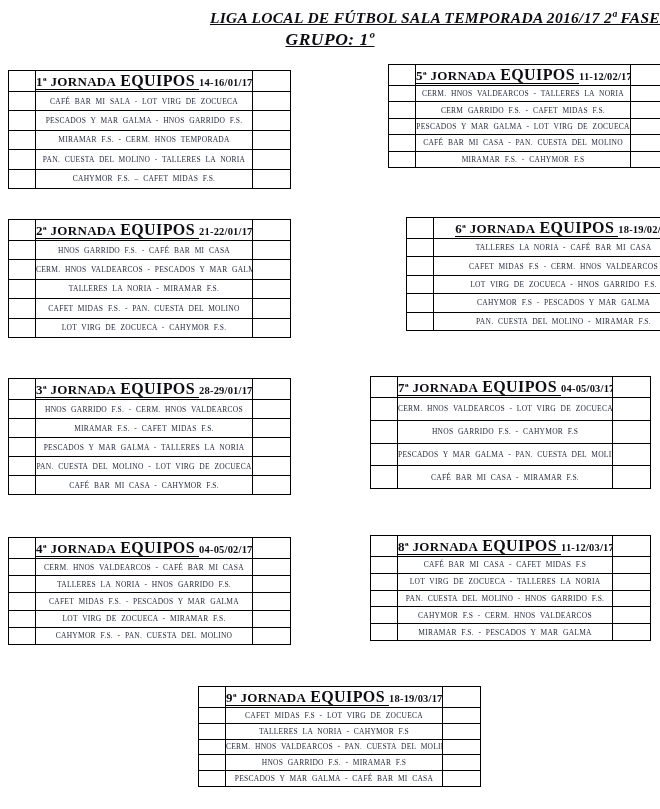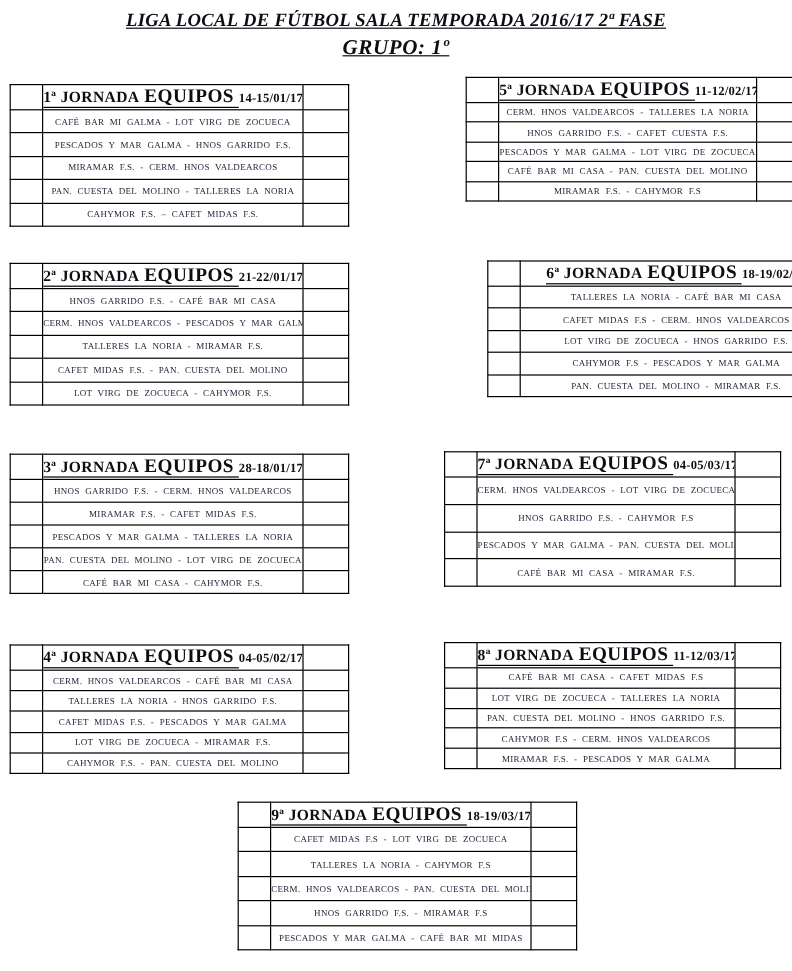--- a/index.html
+++ b/index.html
@@ -5,21 +5,21 @@
   html,body{margin:0;padding:0;}
   body{
     width:660px;height:809px;position:relative;
     background:#ffffff;overflow:hidden;
     font-family:"Liberation Serif","DejaVu Serif",serif;
   }
   
   .doc-title{position:absolute;top:8px;left:0;width:660px;text-align:center;color:#0d0d14;}
   .title-line1{
     font-size:15.5px;font-weight:bold;font-style:italic;
-    text-decoration:underline;letter-spacing:.3px;line-height:20px;
+    text-decoration:underline;letter-spacing:.3px;line-height:20px;text-align:right;
   }
   .title-line2{
     font-size:17.5px;font-weight:bold;font-style:italic;
     text-decoration:underline;letter-spacing:.5px;line-height:21px;margin-top:1px;
   }
   
   .jt{position:absolute;background:#fff;}
   .jt table{
     width:100%;height:100%;border-collapse:collapse;table-layout:fixed;
   }
@@ -39,56 +39,56 @@
   }
   
   #t1{left:8px;  top:70px; width:283px;height:119px;}
   #t2{left:8px;  top:219px;width:283px;height:119px;}
   #t3{left:8px;  top:378px;width:283px;height:117px;}
   #t4{left:8px;  top:537px;width:283px;height:108px;}
   #t5{left:388px;top:64px; width:281px;height:104px;}
   #t6{left:370px;top:217px;width:326px;height:114px;margin-left:36px;}
   #t7{left:370px;top:376px;width:281px;height:113px;}
   #t8{left:370px;top:535px;width:281px;height:106px;}
-  #t9{left:198px;top:668px;width:283px;height:124px;}
+  #t9{left:198px;top:686px;width:283px;height:101px;}
 </style>
 </head>
 <body>
 
 <div class="doc-title">
   <div class="title-line1">LIGA LOCAL DE FÚTBOL SALA TEMPORADA 2016/17 2ª FASE</div>
   <div class="title-line2">GRUPO: 1º</div>
 </div>
 
 <div id="t1" class="jt">
     <table>
   <colgroup>
         <col class="c-sc-l">
         <col>
         <col class="c-sc-r">
       </colgroup>
   <tbody>
         <tr class="hrow">
           <td class="sc"></td>
-          <td class="hd"><span class="u"><span class="ord">1ª JORNADA</span> <span class="eq">EQUIPOS</span> </span><span class="dt">14-15/01/17</span></td>
-          <td class="sc"></td>
-        </tr>
-  <tr>
-          <td></td>
-          <td class="mt">CAFÉ BAR MI GALMA - LOT VIRG DE ZOCUECA</td>
+          <td class="hd"><span class="u"><span class="ord">1ª JORNADA</span> <span class="eq">EQUIPOS</span> </span><span class="dt">14-16/01/17</span></td>
+          <td class="sc"></td>
+        </tr>
+  <tr>
+          <td></td>
+          <td class="mt">CAFÉ BAR MI SALA - LOT VIRG DE ZOCUECA</td>
           <td></td>
         </tr>
   <tr>
           <td></td>
           <td class="mt">PESCADOS Y MAR GALMA - HNOS GARRIDO F.S.</td>
           <td></td>
         </tr>
   <tr>
           <td></td>
-          <td class="mt">MIRAMAR F.S. - CERM. HNOS VALDEARCOS</td>
+          <td class="mt">MIRAMAR F.S. - CERM. HNOS TEMPORADA</td>
           <td></td>
         </tr>
   <tr>
           <td></td>
           <td class="mt">PAN. CUESTA DEL MOLINO - TALLERES LA NORIA</td>
           <td></td>
         </tr>
   <tr>
           <td></td>
           <td class="mt">CAHYMOR F.S. – CAFET MIDAS F.S.</td>
@@ -143,21 +143,21 @@
 <div id="t3" class="jt">
     <table>
   <colgroup>
         <col class="c-sc-l">
         <col>
         <col class="c-sc-r">
       </colgroup>
   <tbody>
         <tr class="hrow">
           <td class="sc"></td>
-          <td class="hd"><span class="u"><span class="ord">3ª JORNADA</span> <span class="eq">EQUIPOS</span> </span><span class="dt">28-18/01/17</span></td>
+          <td class="hd"><span class="u"><span class="ord">3ª JORNADA</span> <span class="eq">EQUIPOS</span> </span><span class="dt">28-29/01/17</span></td>
           <td class="sc"></td>
         </tr>
   <tr>
           <td></td>
           <td class="mt">HNOS GARRIDO F.S. - CERM. HNOS VALDEARCOS</td>
           <td></td>
         </tr>
   <tr>
           <td></td>
           <td class="mt">MIRAMAR F.S. - CAFET MIDAS F.S.</td>
@@ -237,21 +237,21 @@
           <td class="hd"><span class="u"><span class="ord">5ª JORNADA</span> <span class="eq">EQUIPOS</span> </span><span class="dt">11-12/02/17</span></td>
           <td class="sc"></td>
         </tr>
   <tr>
           <td></td>
           <td class="mt">CERM. HNOS VALDEARCOS - TALLERES LA NORIA</td>
           <td></td>
         </tr>
   <tr>
           <td></td>
-          <td class="mt">HNOS GARRIDO F.S. - CAFET CUESTA F.S.</td>
+          <td class="mt">CERM GARRIDO F.S. - CAFET MIDAS F.S.</td>
           <td></td>
         </tr>
   <tr>
           <td></td>
           <td class="mt">PESCADOS Y MAR GALMA - LOT VIRG DE ZOCUECA</td>
           <td></td>
         </tr>
   <tr>
           <td></td>
           <td class="mt">CAFÉ BAR MI CASA - PAN. CUESTA DEL MOLINO</td>
@@ -415,18 +415,18 @@
           <td class="mt">CERM. HNOS VALDEARCOS - PAN. CUESTA DEL MOLINO</td>
           <td></td>
         </tr>
   <tr>
           <td></td>
           <td class="mt">HNOS GARRIDO F.S. - MIRAMAR F.S</td>
           <td></td>
         </tr>
   <tr>
           <td></td>
-          <td class="mt">PESCADOS Y MAR GALMA - CAFÉ BAR MI MIDAS</td>
+          <td class="mt">PESCADOS Y MAR GALMA - CAFÉ BAR MI CASA</td>
           <td></td>
         </tr>
 </tbody>
     </table>
   </div>
 
 </body></html>

